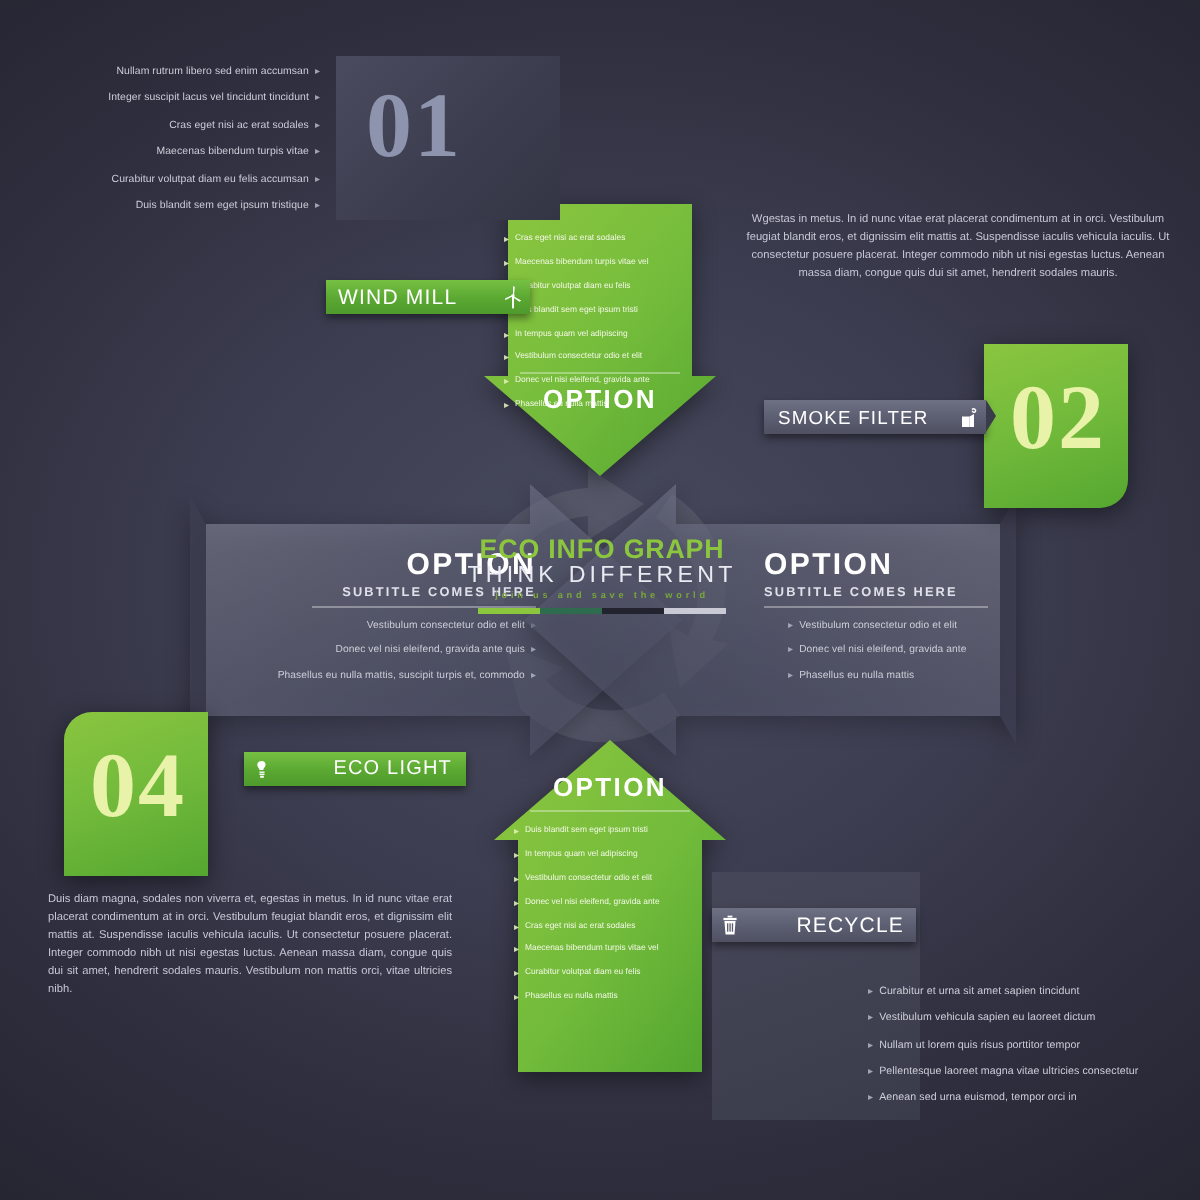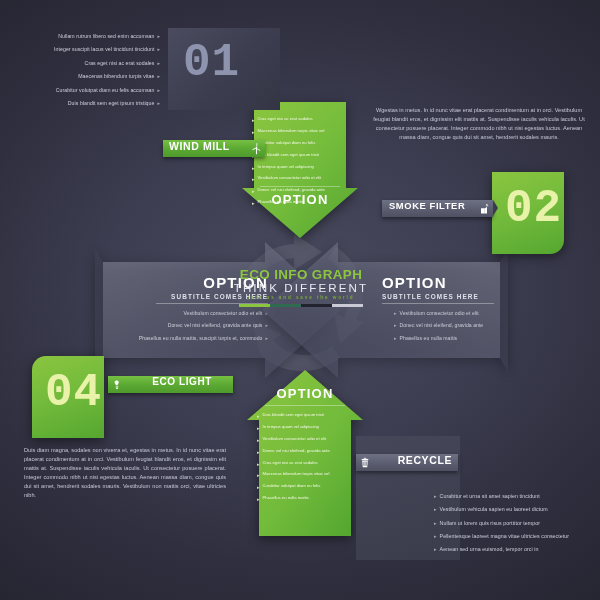--- a/index.html
+++ b/index.html
@@ -17,30 +17,30 @@
   .shadow-soft{filter:drop-shadow(0 3px 6px rgba(0,0,0,.45));}
   .tiny{font-size:5.1px;line-height:8.6px;letter-spacing:.05px;}
   .para{font-size:5.6px;line-height:9.1px;color:#c6c7d6;text-align:justify;}
 
   
   .panel{position:absolute;background:linear-gradient(135deg,#4a4b5e 0%,#3c3d4f 55%,#343544 100%);}
   .panel.flat{background:linear-gradient(160deg,#464758 0%,#3a3b4b 100%);}
 
   
   .num{
-    font-family:Liberation Mono, monospace;
+    font-family:Liberation Serif, serif;
     font-weight:bold;font-size:46px;letter-spacing:1px;line-height:1;
   }
   .num.dark{color:#8e93ae;}
   .num.light{color:#e8f2a8;}
 
   
   .ribbon{
-    position:absolute;height:17px;display:flex;
-    color:#fff;font-weight:bold;font-size:10.5px;letter-spacing:.6px;
+    position:absolute;height:17px;display:flex;align-items:center;
+    color:#fff;font-weight:normal;font-size:10.5px;letter-spacing:.6px;
     background:linear-gradient(180deg,#76c043 0%,#5aa832 55%,#4e9a2c 100%);
     box-shadow:0 2px 4px rgba(0,0,0,.45);
   }
   .ribbon.grey{
     background:linear-gradient(180deg,#6e7084 0%,#5b5d70 55%,#4f5163 100%);
   }
   .ribbon .tailR{position:absolute;right:-5px;top:0;width:0;height:0;
     border-top:8.5px solid transparent;border-bottom:8.5px solid transparent;border-left:5px solid #3a3b4b;}
   .ribbon-ico{width:18px;display:flex;align-items:center;justify-content:center;}
   .ribbon-ico svg{display:block;}
@@ -318,21 +318,21 @@
             <path d="M9 7 l3 -1.6 v8.6 h-3 z"></path>
             <path d="M10.6 2.2 c1.6 -.9 3 .4 2.3 1.5 c-.6 .9 -2.1 .4 -2 -.6" stroke="#fff" stroke-width="1" fill="none"></path>
           </g>
         </svg>
     </span>
     <span class="tailR"></span>
   </div>
 
   <div class="gbox shadow-soft" style="left:32px;top:356px;width:72px;height:82px;border-radius:14px 0 0 0;"></div>
   <div class="num light" style="position:absolute;left:45px;top:370px;">04</div>
-  <div class="ribbon" style="left:108px;top:376px;width:104px;padding-right:21px;flex-direction:row-reverse;">
+  <div class="ribbon" style="left:122px;top:376px;width:104px;padding-right:7px;flex-direction:row-reverse;">
     <span style="flex:1 1 auto;text-align:right;font-size:10px;">ECO LIGHT</span>
     <span class="ribbon-ico">
       <svg width="12" height="12" viewBox="0 0 16 16">
           <g fill="#fff">
             <path d="M6.2 2.4 c2.6 -1.1 4.6 .6 4.1 2.6 c-.3 1.2 -1.3 1.8 -1.5 3 h-2.5 c-.2 -1.3 -1.1 -1.8 -1.4 -3 c-.2 -1 .3 -2.1 1.3 -2.6z"></path>
             <rect x="6.3" y="9" width="3.4" height=".9"></rect>
             <rect x="6.3" y="10.4" width="3.4" height=".9"></rect>
             <rect x="6.8" y="11.8" width="2.4" height="1.4"></rect>
           </g>
         </svg>

